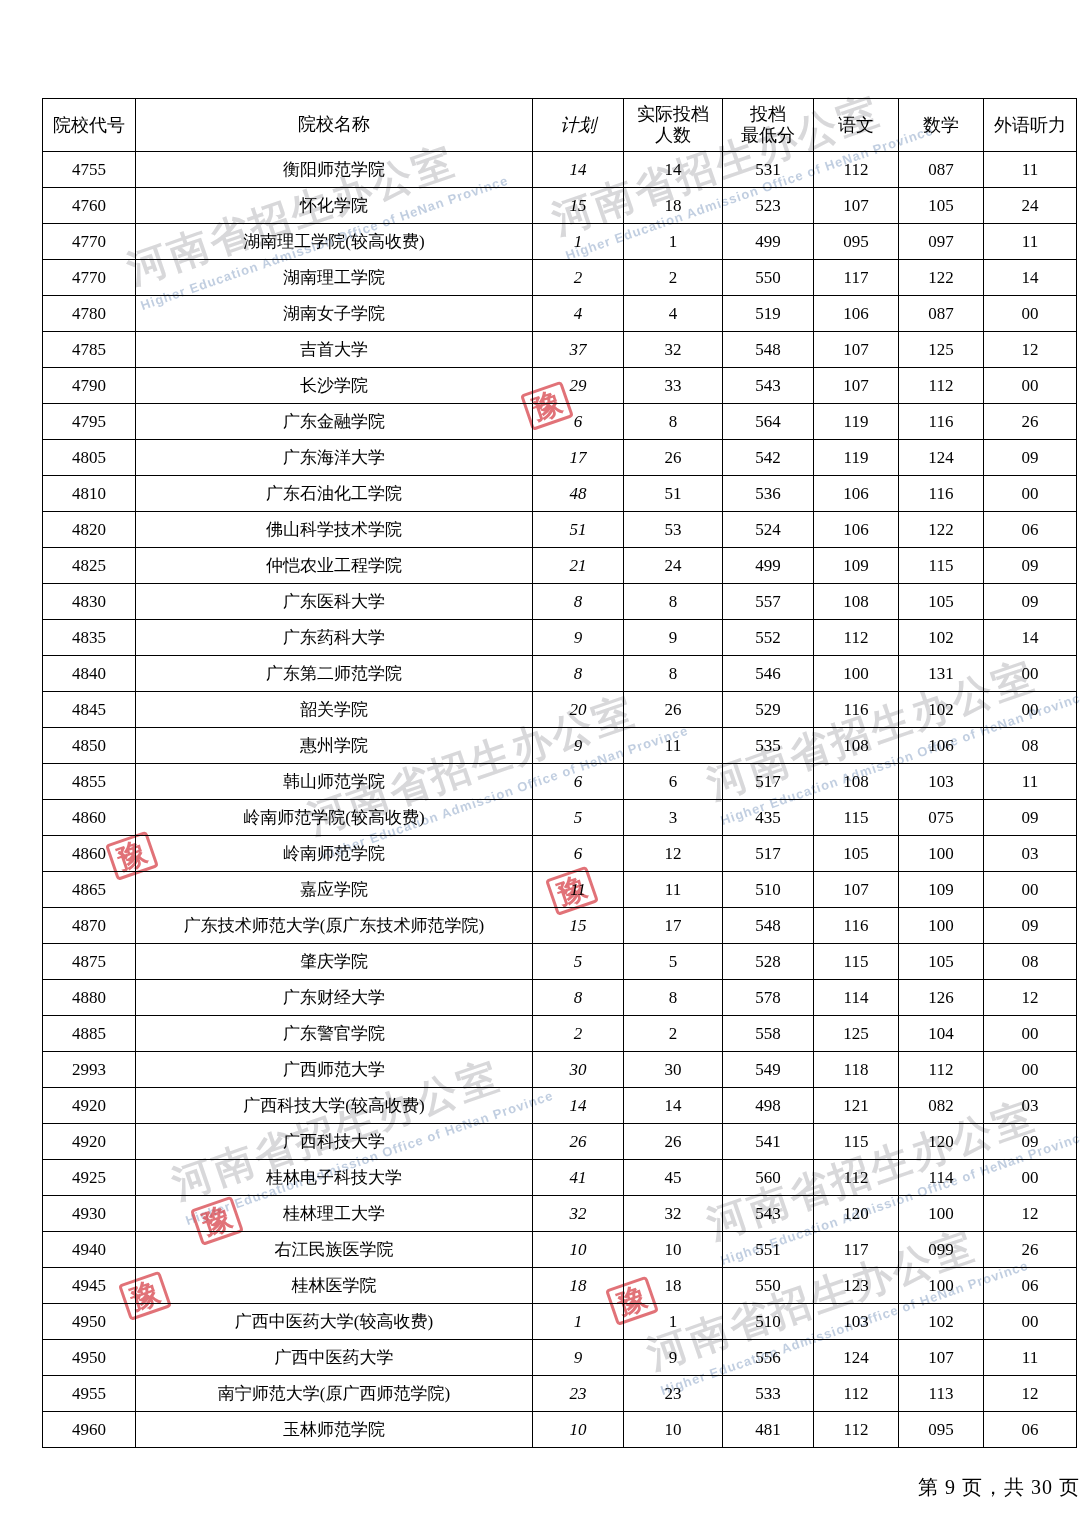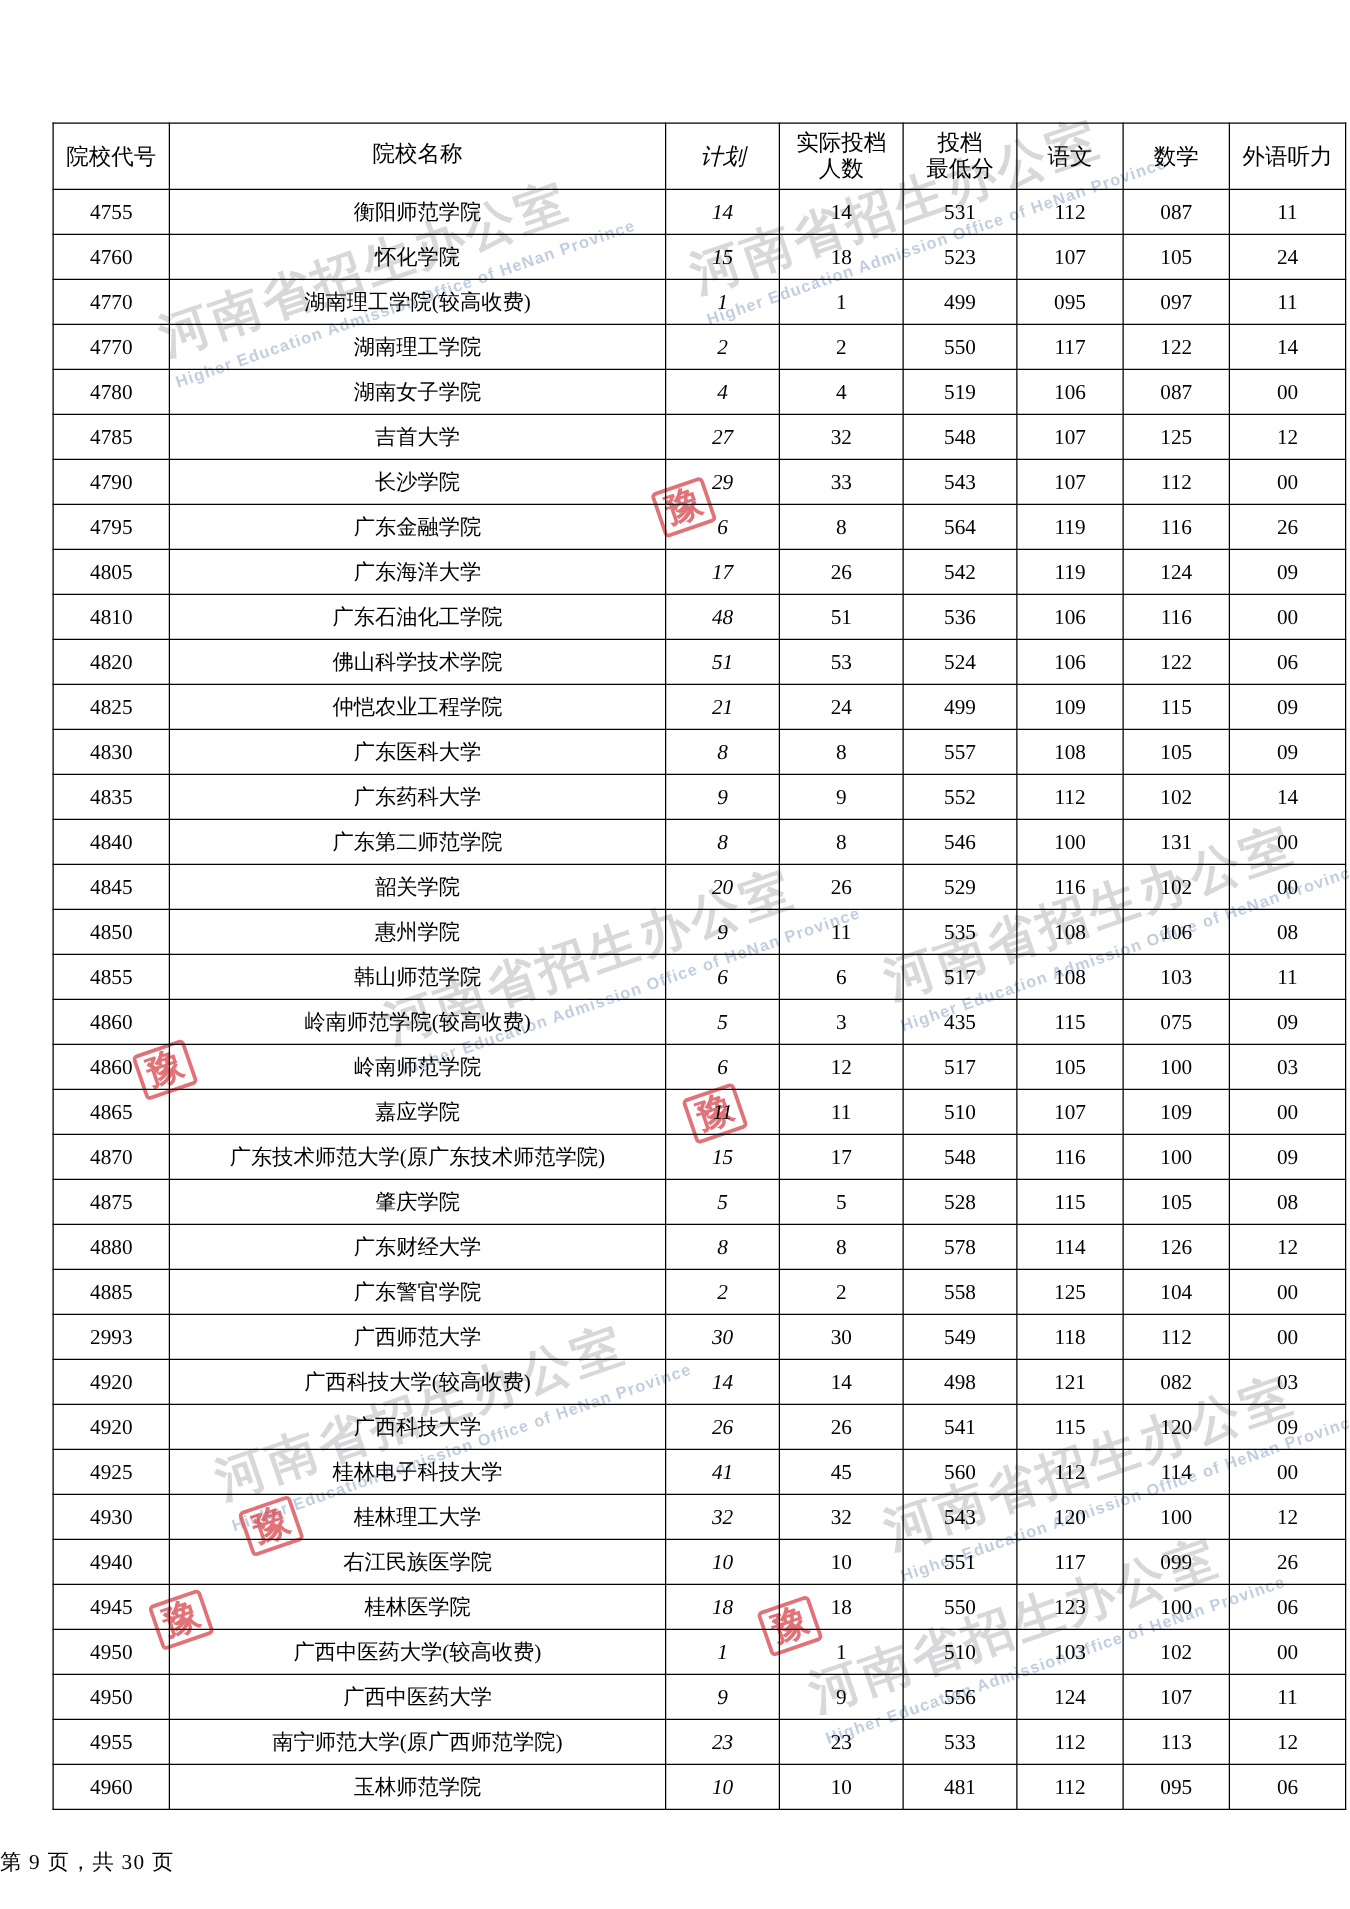--- a/index.html
+++ b/index.html
@@ -61,22 +61,22 @@
   th.col-listen, td.col-listen { width: 92px; }
   .th-two-line {
     display: block;
     line-height: 1.18;
   }
   .footer {
     position: absolute;
     left: 0;
     right: 0;
     bottom: 26px;
-    text-align: left;
-    font-size: 17px;
+    text-align: right;
+    font-size: 20px;
     letter-spacing: 1px;
     z-index: 3;
   }
 
   
   .wm-layer {
     position: absolute;
     inset: 0;
     z-index: 1;
     pointer-events: none;
@@ -239,21 +239,21 @@
           <td class="col-plan">4</td>
           <td class="col-actual">4</td>
           <td class="col-min">519</td>
           <td class="col-chinese">106</td>
           <td class="col-math">087</td>
           <td class="col-listen">00</td>
         </tr>
         <tr>
           <td class="col-code">4785</td>
           <td class="col-name">吉首大学</td>
-          <td class="col-plan">27</td>
+          <td class="col-plan">37</td>
           <td class="col-actual">32</td>
           <td class="col-min">548</td>
           <td class="col-chinese">107</td>
           <td class="col-math">125</td>
           <td class="col-listen">12</td>
         </tr>
         <tr>
           <td class="col-code">4790</td>
           <td class="col-name">长沙学院</td>
           <td class="col-plan">29</td>

